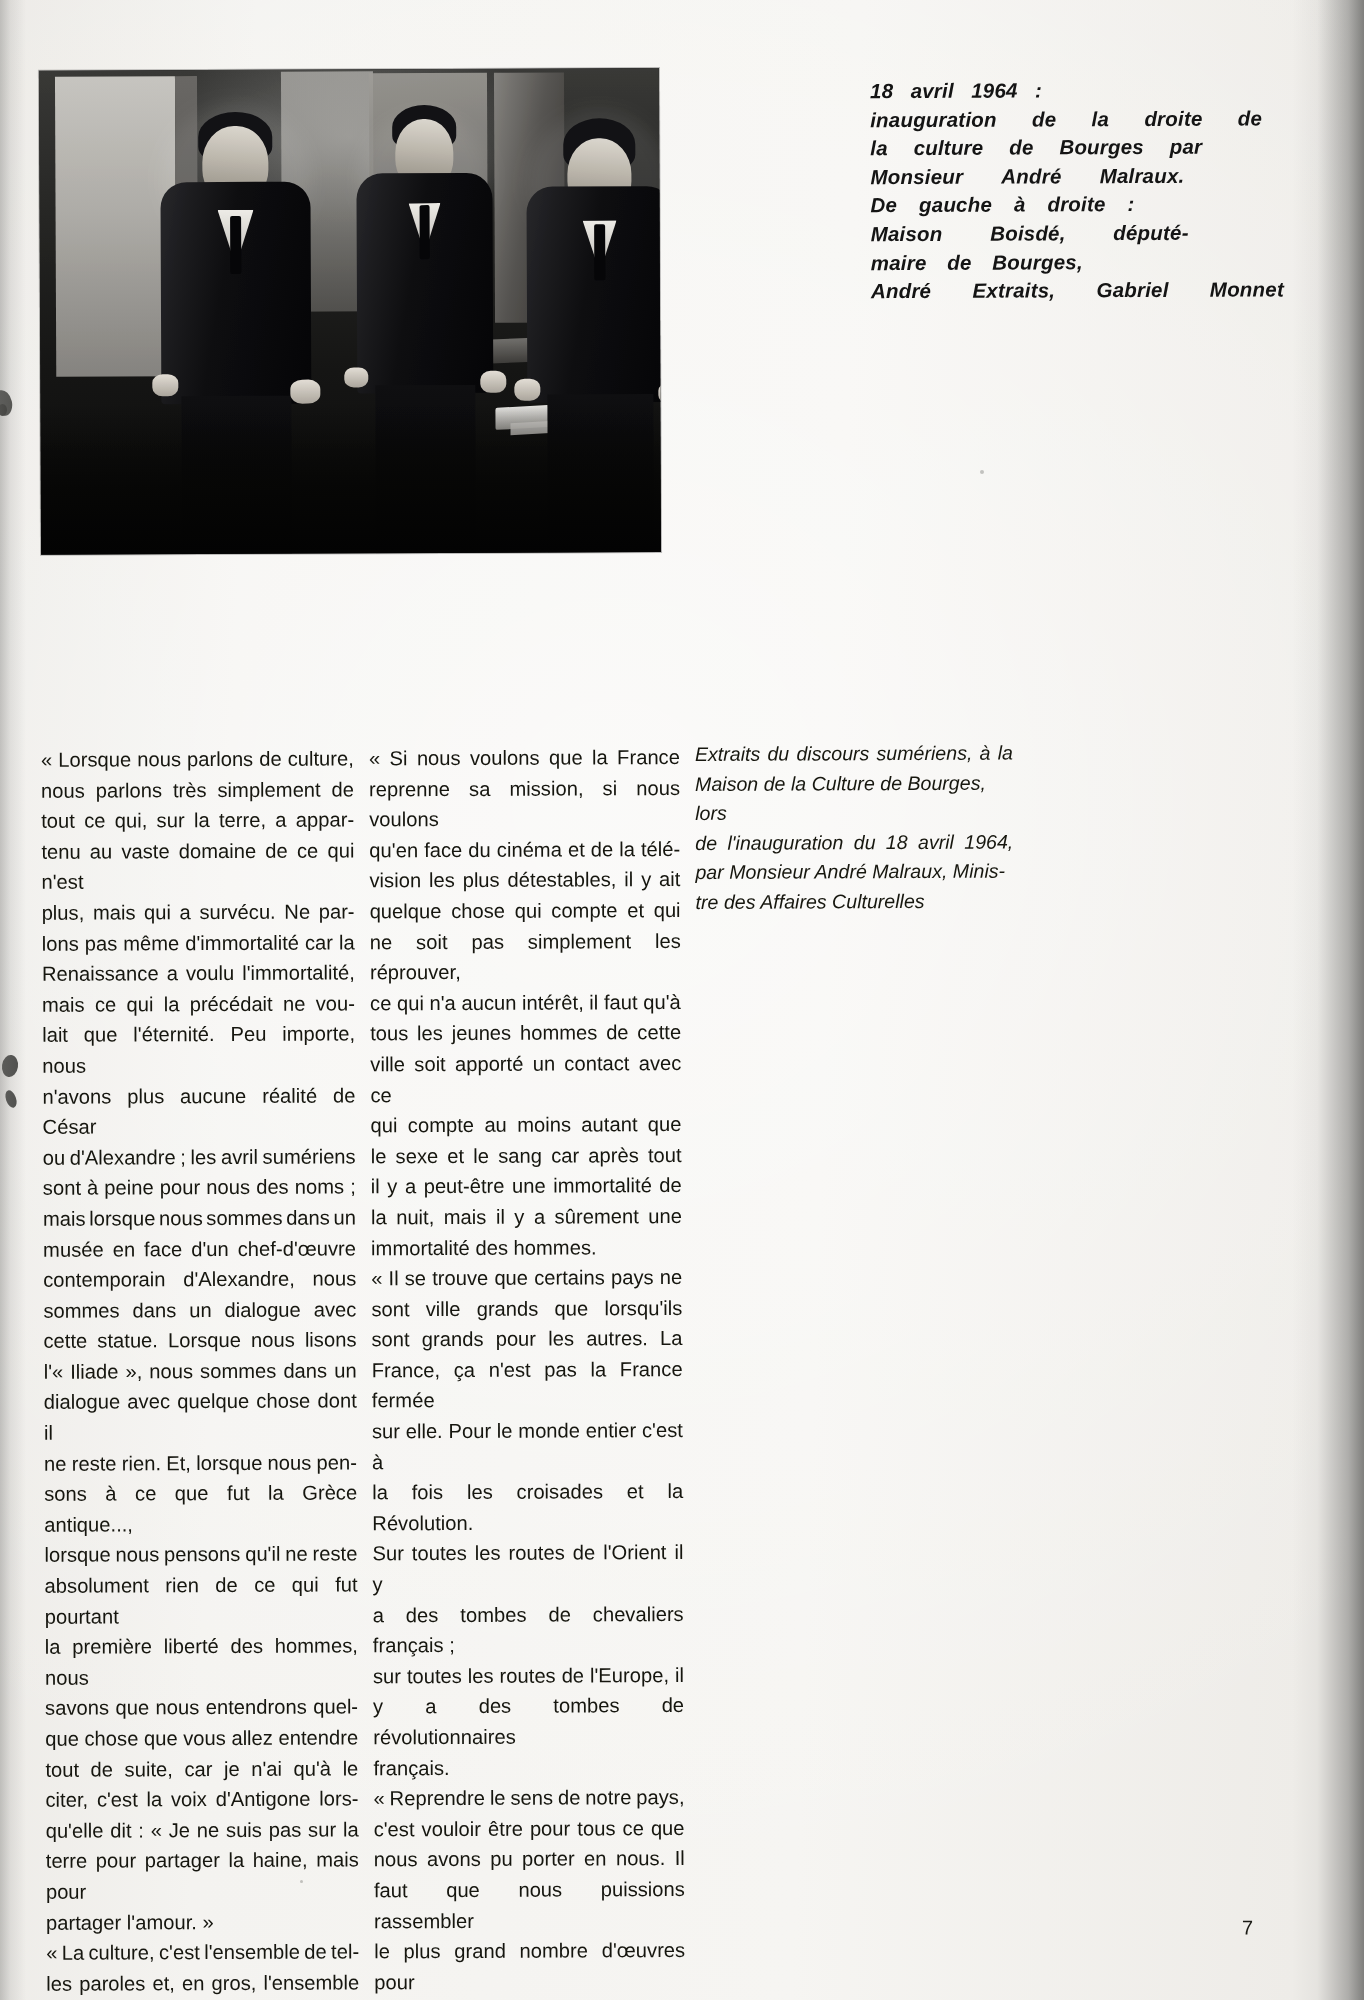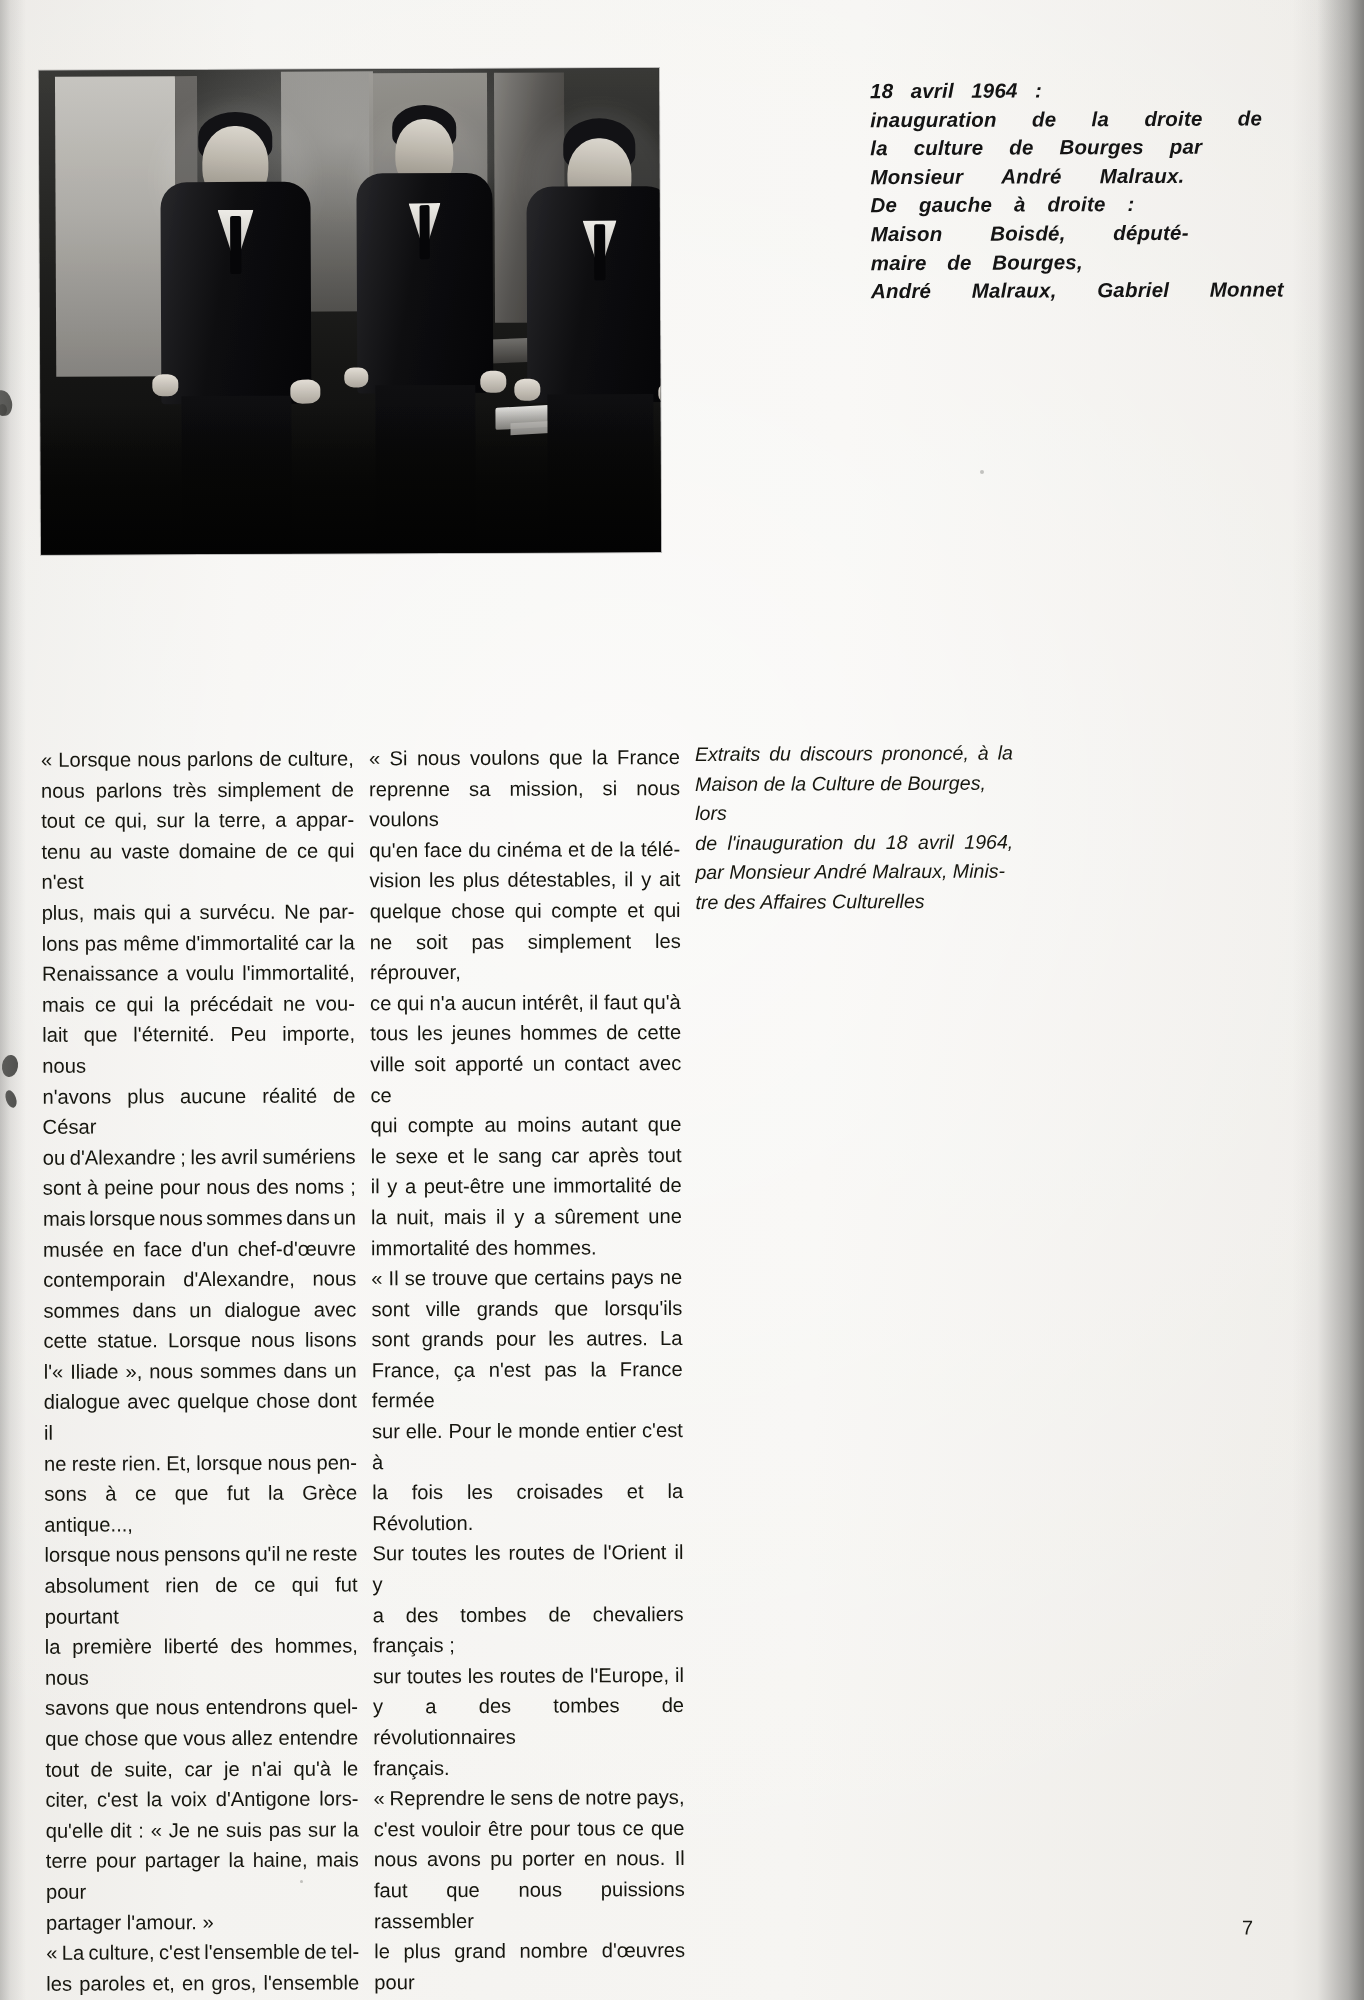--- a/index.html
+++ b/index.html
@@ -284,21 +284,21 @@
           <span>Boisdé,</span>
           <span>député-</span>
         </span>
       <span class="ln j" style="width:212px">
           <span>maire</span>
           <span>de</span>
           <span>Bourges,</span>
         </span>
       <span class="ln j" style="width:413px">
           <span>André</span>
-          <span>Malraux,</span>
+          <span>Extraits,</span>
           <span>Gabriel</span>
           <span>Monnet</span>
         </span>
     </div>
 
     <div class="col col-1">
       <p>
           <span class="jline f">
             <span>«</span>
             <span>Lorsque</span>
@@ -668,21 +668,21 @@
           </span>
         </p>
     </div>
 
     <div class="col col-3">
       <p>
           <span class="jline f">
             <span>Extraits</span>
             <span>du</span>
             <span>discours</span>
-            <span>prononcé,</span>
+            <span>sumériens,</span>
             <span>à</span>
             <span>la</span>
           </span>
           <span class="jline">Maison de la Culture de Bourges, lors</span>
           <span class="jline f">
             <span>de</span>
             <span>l'inauguration</span>
             <span>du</span>
             <span>18</span>
             <span>avril</span>

